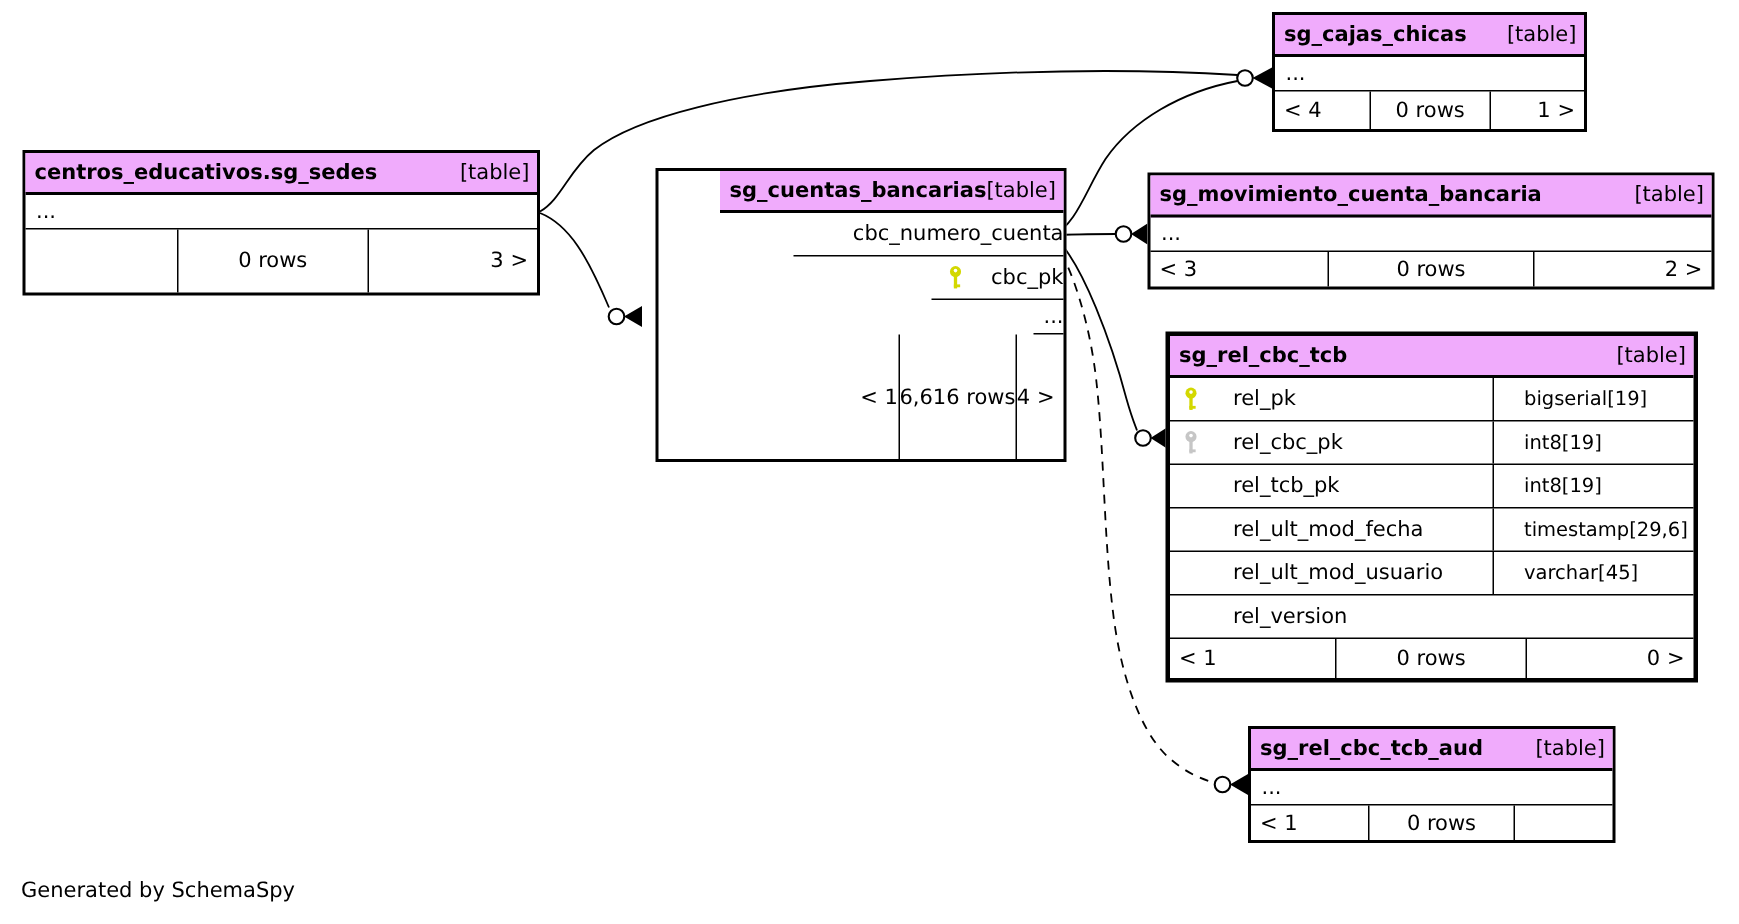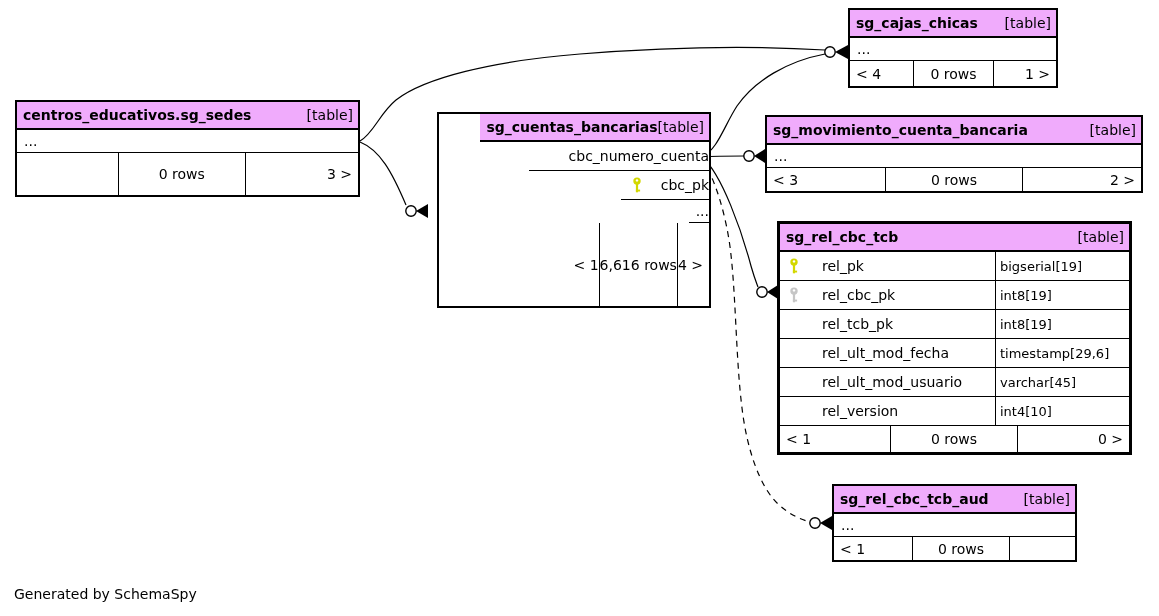--- a/index.html
+++ b/index.html
@@ -21,21 +21,21 @@
        border-bottom:1px solid #000;}
   .row.dots{flex:0 0 22px;}
   .keyicon{position:absolute;left:10px;top:50%;transform:translateY(-50%);
            width:12px;height:17px;line-height:0;}
   .tbl.focus .keyicon{left:8px;}
   .cname{padding-left:40px;white-space:nowrap;}
   .tbl.focus .cname{padding-left:42px;}
   .row.dots .cname{padding-left:7px;}
   .typecell{margin-left:auto;align-self:stretch;display:flex;align-items:center;
             border-left:1px solid #000;width:134px;box-sizing:border-box;
-            padding-left:4px;font-size:13px;white-space:nowrap;}
+            padding-left:20px;font-size:13px;white-space:nowrap;}
   .ftr{display:flex;flex:1 1 auto;align-items:stretch;}
   .fc{display:flex;align-items:center;box-sizing:border-box;white-space:nowrap;}
   .fc + .fc{border-left:1px solid #000;}
   .fl{padding-left:6px;justify-content:flex-start;}
   .fm{justify-content:center;}
   .fr{padding-right:6px;justify-content:flex-end;}
   .credit{position:absolute;left:14px;top:586px;font-size:14px;z-index:2;}
 </style>
 </head>
 <body>
@@ -194,21 +194,20 @@
     <div class="row">
       <span class="cname">rel_ult_mod_fecha</span>
       <span class="typecell">timestamp[29,6]</span>
     </div>
     <div class="row">
       <span class="cname">rel_ult_mod_usuario</span>
       <span class="typecell">varchar[45]</span>
     </div>
     <div class="row">
       <span class="cname">rel_version</span>
-      <span class="typecell">int4[10]</span>
     </div>
     <div class="ftr">
       <span class="fc fl" style="flex:108">&lt; 1</span>
       <span class="fc fm" style="flex:132">0 rows</span>
       <span class="fc fr" style="flex:109">0 &gt;</span>
     </div>
   </div>
 
   <div class="tbl" style="left:832px;top:484px;width:245px;height:78px;">
     <div class="hdr">

